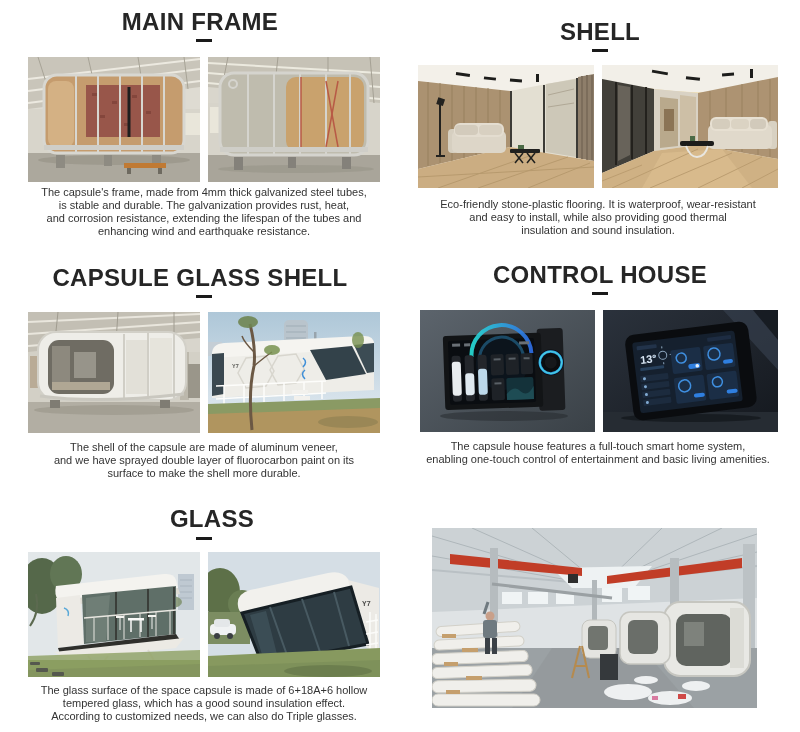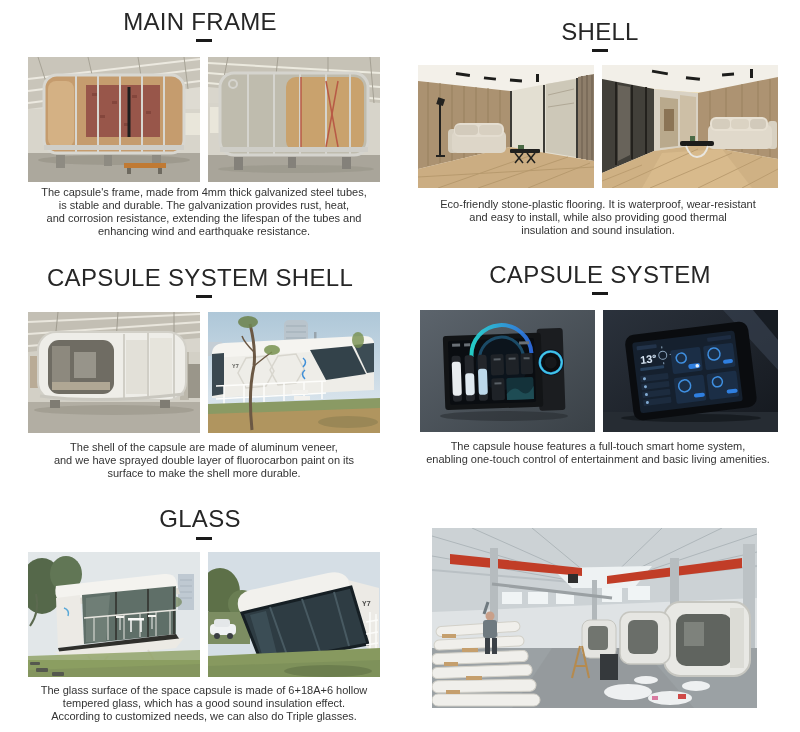--- a/index.html
+++ b/index.html
@@ -5,21 +5,21 @@
   * { margin:0; padding:0; box-sizing:border-box; }
   html,body { width:800px; height:732px; }
   body {
     background:#ffffff;
     font-family:"Liberation Sans", sans-serif;
     position:relative;
     overflow:hidden;
   }
   .sec-title {
     position:absolute; width:400px; text-align:center;
-    font-size:24px; font-weight:normal; color:#262626; line-height:24px;
+    font-size:24px; font-weight:bold; color:#262626; line-height:24px;
     letter-spacing:0.3px;
   }
   .sec-rule {
     position:absolute; width:16px; height:3px; background:#1a1a1a;
   }
   .sec-desc {
     position:absolute; width:420px; text-align:center;
     font-size:11px; line-height:12.9px; color:#333333;
     white-space:pre-line;
   }
@@ -249,21 +249,21 @@
       <rect x="78" y="76" width="34" height="5" rx="2" fill="#1c1c1a"></rect>
       <path d="M84,81 Q88,92 95,92 Q103,92 106,81" stroke="#e8e6e0" stroke-width="2" fill="none"></path>
     </svg>
   </div>
 </div>
 
 <p class="sec-desc" style="left:388px;top:198px">Eco-friendly stone-plastic flooring. It is waterproof, wear-resistant
 and easy to install, while also providing good thermal
 insulation and sound insulation.</p>
 
-<h2 class="sec-title" style="left:0;top:266px">CAPSULE SYSTEM SHELL</h2>
+<h2 class="sec-title" style="left:0;top:266px">CAPSULE GLASS SHELL</h2>
 <div class="sec-rule" style="left:196px;top:295px"></div>
 
 <div class="photos" style="left:28px;top:312px">
   <div class="photo" style="width:172px;height:121px">
     <svg viewBox="0 0 172 121" xmlns="http://www.w3.org/2000/svg">
       <rect width="172" height="121" fill="#d8d5cc"></rect>
       <polygon points="0,0 172,0 172,26 0,40" fill="#c3bfb4"></polygon>
       <g stroke="#e9e6dd" stroke-width="2">
           <line x1="0" y1="34" x2="172" y2="20"></line>
           <line x1="0" y1="22" x2="172" y2="10"></line>
@@ -353,21 +353,21 @@
       <ellipse cx="64" cy="38" rx="8" ry="5" fill="#77904f" opacity="0.85"></ellipse>
       <ellipse cx="150" cy="28" rx="6" ry="8" fill="#77904f" opacity="0.8"></ellipse>
     </svg>
   </div>
 </div>
 
 <p class="sec-desc" style="left:-6px;top:441px">The shell of the capsule are made of aluminum veneer,
 and we have sprayed double layer of fluorocarbon paint on its
 surface to make the shell more durable.</p>
 
-<h2 class="sec-title" style="left:400px;top:263px">CAPSULE SYSTEM</h2>
+<h2 class="sec-title" style="left:400px;top:263px">CONTROL HOUSE</h2>
 <div class="sec-rule" style="left:592px;top:292px"></div>
 
 <div class="photos" style="left:420px;top:310px">
   <div class="photo" style="width:175px;height:122px">
     <svg viewBox="0 0 175 122" xmlns="http://www.w3.org/2000/svg">
       <defs>
         <linearGradient id="cw" x1="0" y1="0" x2="1" y2="1">
             <stop offset="0" stop-color="#5c646c"></stop>
             <stop offset="1" stop-color="#3a4147"></stop>
           </linearGradient>
@@ -472,21 +472,21 @@
         <circle cx="113" cy="75" r="5" fill="none" stroke="#3f8fe0" stroke-width="1.5"></circle>
         <rect x="121" y="84" width="11" height="4" rx="2" fill="#2f7fe0"></rect>
       </g>
     </svg>
   </div>
 </div>
 
 <p class="sec-desc" style="left:388px;top:440px">The capsule house features a full-touch smart home system,
 enabling one-touch control of entertainment and basic living amenities.</p>
 
-<h2 class="sec-title" style="left:0;top:507px">GLASS</h2>
+<h2 class="sec-title" style="left:12px;top:507px">GLASS</h2>
 <div class="sec-rule" style="left:196px;top:537px"></div>
 
 <div class="photos" style="left:28px;top:552px">
   <div class="photo" style="width:172px;height:125px">
     <svg viewBox="0 0 172 125" xmlns="http://www.w3.org/2000/svg">
       <rect width="172" height="125" fill="#e2e7e9"></rect>
       <rect x="150" y="22" width="16" height="36" fill="#bfc9d2"></rect>
       <g stroke="#aab5bf" stroke-width="1">
           <line x1="152" y1="28" x2="164" y2="28"></line>
           <line x1="152" y1="34" x2="164" y2="34"></line>

